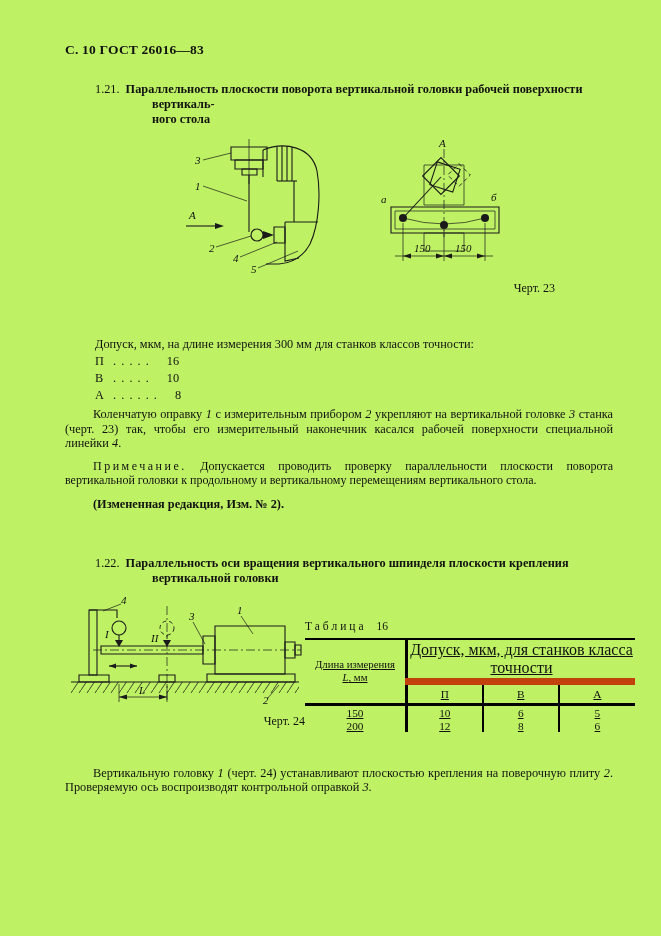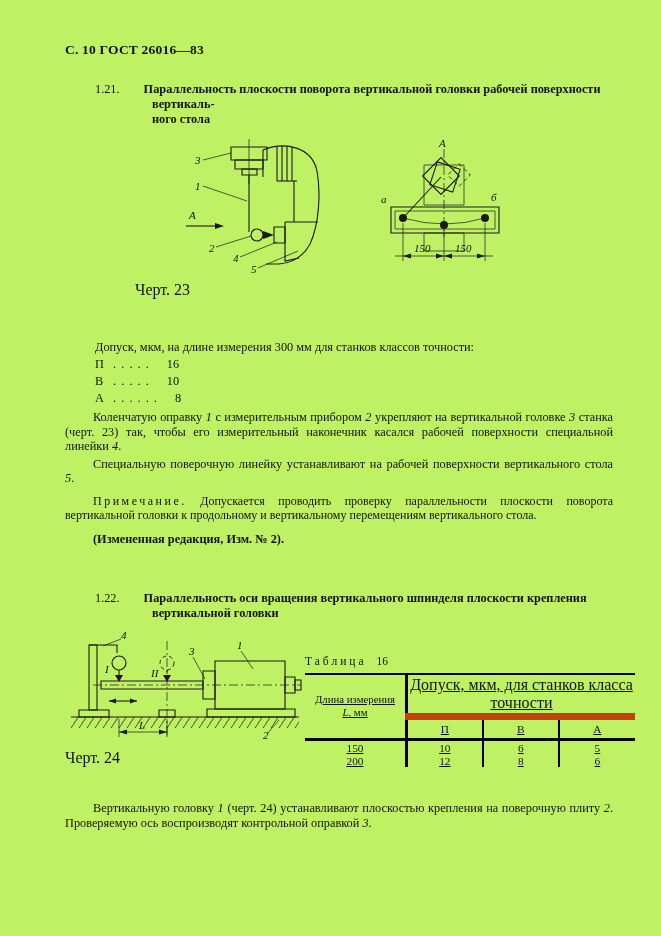--- a/index.html
+++ b/index.html
@@ -10,27 +10,27 @@
     overflow:hidden;
   }
   .content { padding:42px 48px 0 65px; }
 
   .doc-header { font-weight:bold; font-size:13.5px; letter-spacing:.2px; }
 
   .sec-heading {
     margin:24px 0 0 30px; padding-left:57px; text-indent:-57px;
     font-size:12.3px; line-height:15px;
   }
-  .sec-num { font-weight:normal; padding-right:24px; }
+  .sec-num { font-weight:normal; padding-right:6px; }
   .sec-title { font-weight:bold; white-space:pre-line; }
 
   .fig23-row { margin-top:10px; display:flex; align-items:flex-start; }
   .fig23-left { margin-left:116px; }
   .fig23-right { margin-left:44px; }
-  .fig-caption { text-align:left; font-size:16px; margin-top:6px; width:420px; margin-left:70px;}
+  .fig-caption { text-align:right; font-size:12px; margin-top:6px; width:420px; margin-left:70px;}
 
   svg { display:block; }
   svg * { vector-effect:non-scaling-stroke; }
   .ln { stroke:#1a1a1a; stroke-width:1.1; fill:none; }
   .thin { stroke:#1a1a1a; stroke-width:.7; fill:none; }
   .dashdot { stroke:#1a1a1a; stroke-width:.7; fill:none; stroke-dasharray:9 3 2 3; }
   .dash { stroke:#1a1a1a; stroke-width:.9; fill:none; stroke-dasharray:4 3; }
   .blk { fill:#1a1a1a; stroke:none; }
   svg text { font:italic 11px "Liberation Serif","DejaVu Serif",serif; fill:#111; }
 
@@ -179,21 +179,20 @@
         <span class="tol-val">10</span>
       </div>
       <div class="tol-row">
         <span class="tol-cls">А</span>
         <span class="tol-dots">. . . . . .</span>
         <span class="tol-val">8</span>
       </div>
     </div>
 
     <p class="para"><span>Коленчатую оправку </span><i>1</i><span> с измерительным прибором </span><i>2</i><span> укрепляют на вертикальной головке </span><i>3</i><span> станка (черт. 23) так, чтобы его измерительный наконечник касался рабочей поверхности специальной линейки </span><i>4</i><span>.</span></p>
-    <p class="para"><span>Специальную поверочную линейку устанавливают на рабочей поверхности вертикального стола </span><i>5</i><span>.</span></p>
 
     <div class="note">
       <span class="sp">Примечание.</span><span> Допускается проводить проверку параллельности плоскости поворота вертикальной головки к продольному и вертикальному перемещениям вертикального стола.</span>
     </div>
 
     <div class="amendment">(Измененная редакция, Изм. № 2).</div>
 
     <div class="sec-heading" style="margin-top:44px;">
       <span class="sec-num">1.22.</span><span class="sec-title">Параллельность оси вращения вертикального шпинделя плоскости крепления вертикальной головки</span>
     </div>

